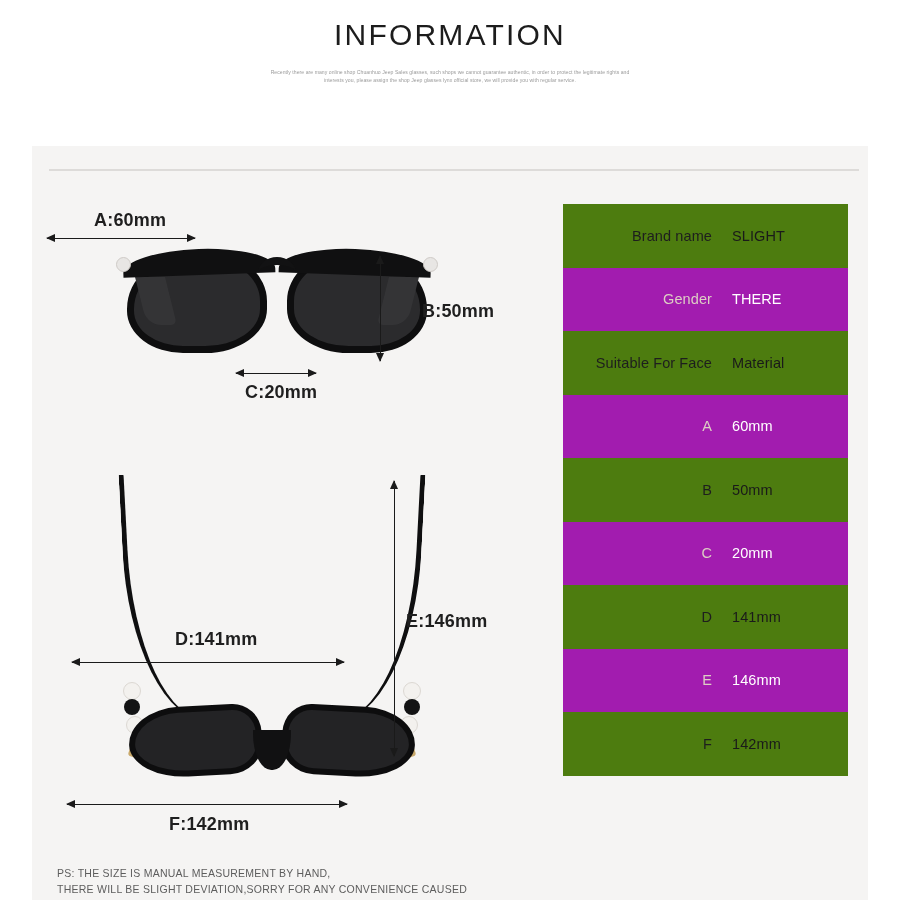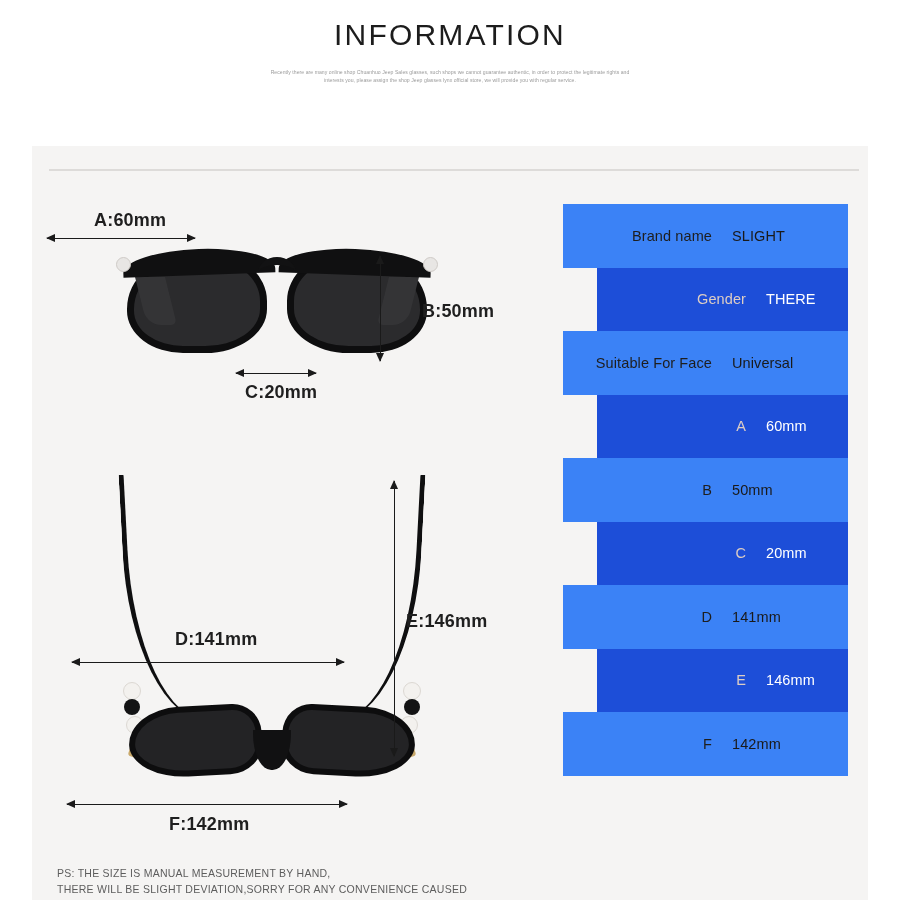--- a/index.html
+++ b/index.html
@@ -276,22 +276,22 @@
     left: 563px;
     top: 204px;
     width: 285px;
   }
   .spec-row {
     display: flex;
     align-items: center;
     height: 63.5px;
     box-sizing: border-box;
   }
-  .spec-row.light { background: #3b82f6; }
-  .spec-row.accent { background: #1d4ed8; margin-left: 34px; }
+  .spec-row.light { background: #4d7c0f; }
+  .spec-row.accent { background: #a21caf; }
   .spec-label {
     width: 160px;
     text-align: right;
     padding-right: 11px;
     font-size: 14.5px;
     box-sizing: border-box;
     letter-spacing: 0.1px;
   }
   .spec-value {
     flex: 1;
@@ -387,21 +387,21 @@
     <div class="spec-row light">
       <div class="spec-label">Brand name</div>
       <div class="spec-value">SLIGHT</div>
     </div>
     <div class="spec-row accent">
       <div class="spec-label">Gender</div>
       <div class="spec-value">THERE</div>
     </div>
     <div class="spec-row light">
       <div class="spec-label">Suitable For Face</div>
-      <div class="spec-value">Universal</div>
+      <div class="spec-value">Material</div>
     </div>
     <div class="spec-row accent">
       <div class="spec-label">A</div>
       <div class="spec-value">60mm</div>
     </div>
     <div class="spec-row light">
       <div class="spec-label">B</div>
       <div class="spec-value">50mm</div>
     </div>
     <div class="spec-row accent">

